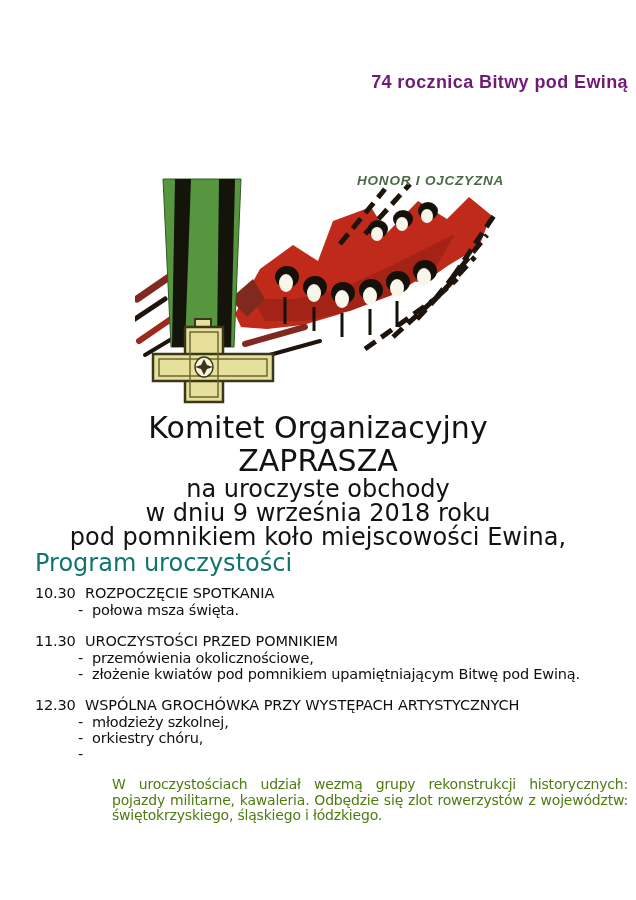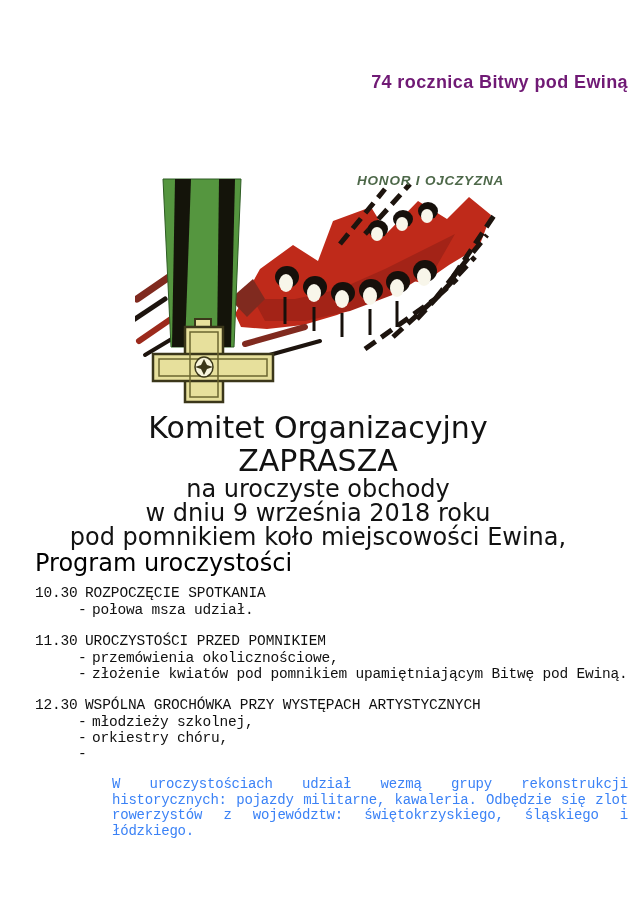--- a/index.html
+++ b/index.html
@@ -25,34 +25,34 @@
     text-align:center;margin-top:2px;color:#121212;
   }
   .invite .lg{font-size:30px;line-height:33px;}
   .invite .md{font-size:24px;line-height:24px;}
 
   .program-heading{
     margin:1px 0 0 35px;font-size:24px;line-height:27px;font-weight:normal;
   }
 
   .program{
-    margin:8px 0 12px 35px;font-size:14.5px;letter-spacing:-0.2px;color:#101010;font-family:Liberation Mono, monospace;
+    margin:8px 0 12px 35px;font-size:14.5px;letter-spacing:-0.2px;color:#101010;
   }
   .entry{margin-bottom:15px;}
   .entry-head{display:flex;line-height:17px;}
   .entry-time{width:50px;flex:0 0 50px;}
   .entry-title{letter-spacing:-0.1px;}
   .entry-items{margin-left:43px;}
   .entry-item{display:flex;line-height:16px;}
   .dash{width:14px;flex:0 0 14px;}
 
   .footer-note{
     margin:12px 43px 0 77px;width:516px;
     font-size:14px;line-height:15.5px;letter-spacing:-0.2px;
-    text-align:justify;color:#3b82f6;
+    text-align:justify;color:#4d7c0f;
   }
 </style>
 </head>
 <body>
 
 <div class="page">
 
   <div class="doc-title">74 rocznica Bitwy pod Ewiną</div>
 
   <div class="hero">
@@ -141,33 +141,33 @@
   </div>
 
   <div class="invite">
     <div class="lg">Komitet Organizacyjny</div>
     <div class="lg">ZAPRASZA</div>
     <div class="md">na uroczyste obchody</div>
     <div class="md">w dniu 9 września 2018 roku</div>
     <div class="md">pod pomnikiem koło miejscowości Ewina,</div>
   </div>
 
-  <div class="program-heading" style="color:#000000">Program uroczystości</div>
+  <div class="program-heading" style="color:#0f766e">Program uroczystości</div>
 
   <div class="program">
 
     <div class="entry">
       <div class="entry-head">
         <span class="entry-time">10.30</span>
         <span class="entry-title">ROZPOCZĘCIE SPOTKANIA</span>
       </div>
       <div class="entry-items">
         <div class="entry-item">
           <span class="dash">-</span>
-          <span>połowa msza udział.</span>
+          <span>połowa msza święta.</span>
         </div>
       </div>
     </div>
 
     <div class="entry">
       <div class="entry-head">
         <span class="entry-time">11.30</span>
         <span class="entry-title">UROCZYSTOŚCI PRZED POMNIKIEM</span>
       </div>
       <div class="entry-items">

